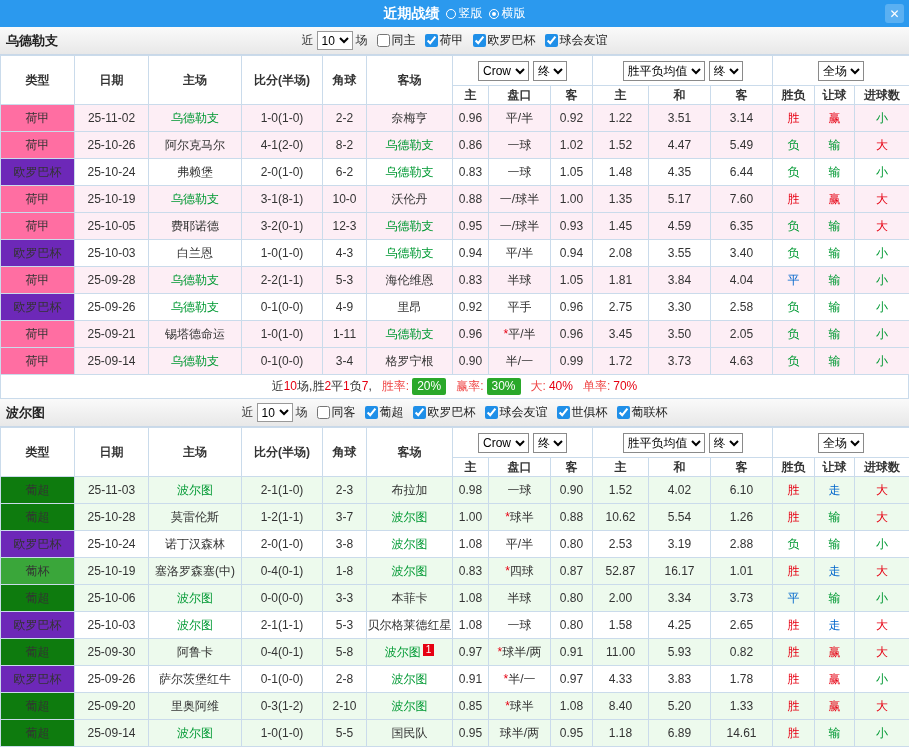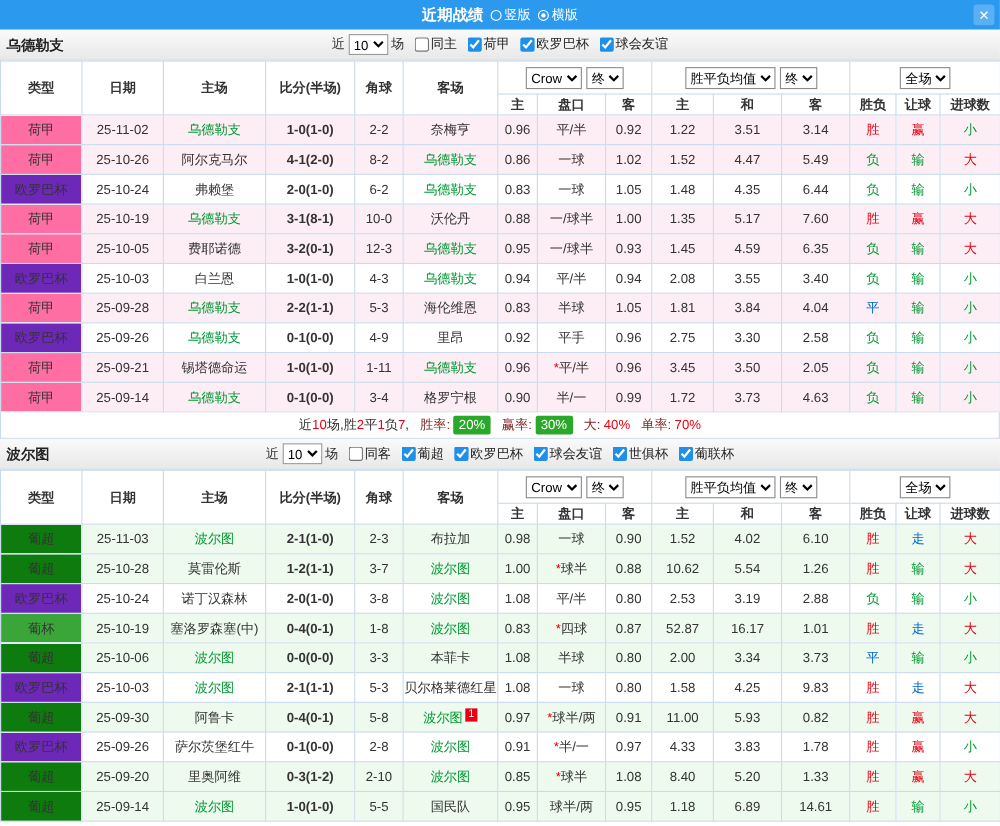--- a/index.html
+++ b/index.html
@@ -20,30 +20,30 @@
   .cb-label{display:inline-flex;align-items:center;margin-left:6px;cursor:pointer;color:#222;}
   .cb-label input{width:13px;height:13px;accent-color:#1f8fe8;margin-right:2px;}
 
   table.grid{width:909px;border-collapse:collapse;table-layout:fixed;}
   .grid th,.grid td{border:1px solid #cadbeb;text-align:center;overflow:hidden;white-space:nowrap;}
   .grid thead tr.hdr1 th{height:30px;font-weight:bold;font-size:12px;color:#333;background:#fff;}
   .grid thead tr.hdr2 th{height:19px;font-weight:bold;font-size:12px;color:#333;background:#fff;}
   .sel-cell select{height:20px;font-size:12px;border:1px solid #8a8a8a;background:#fff;margin:0 2px;}
   .grid tbody td{height:27px;font-size:12px;color:#333;}
   td.league{color:#fff;font-size:12px;}
-  td.score{color:#e60012;font-weight:bold;}
+  td.score{color:#e60012;}
   td.odds{color:#444;}
   .team-focus{color:#009933;}
   .star{color:#e60012;}
   .card-badge{display:inline-block;background:#e60012;color:#fff;font-size:10px;line-height:12px;padding:0 3px;margin-left:2px;vertical-align:top;}
 
   .summary{height:24px;line-height:23px;border:1px solid #cadbeb;border-top:none;text-align:center;font-size:12px;color:#333;background:#fff;}
   .summary .num{color:#e60012;}
   .num{color:#e60012;}
-  .sum-label{color:#7f1d1d;margin-left:10px;margin-right:3px;}
+  .sum-label{color:#ef4444;margin-left:10px;margin-right:3px;}
   .badge{display:inline-block;background:#2aa82a;color:#fff;padding:0 5px;line-height:17px;border-radius:2px;vertical-align:middle;}
 </style>
 </head>
 <body>
 
 <div class="topbar">
   <span class="topbar-title">近期战绩</span>
   <span class="radio-opt">
     <span class="radio-circle"></span>
     <span>竖版</span>
@@ -464,21 +464,21 @@
             <td>25-10-03</td>
             <td><span class="team-focus">波尔图</span></td>
             <td class="score">2-1(1-1)</td>
             <td>5-3</td>
             <td><span>贝尔格莱德红星</span></td>
             <td class="odds">1.08</td>
             <td class="odds">一球</td>
             <td class="odds">0.80</td>
             <td class="odds">1.58</td>
             <td class="odds">4.25</td>
-            <td class="odds">9.83</td>
+            <td class="odds">2.65</td>
             <td class="res" style="color: rgb(230, 0, 18);">胜</td>
             <td class="res" style="color: rgb(0, 102, 204);">走</td>
             <td class="res" style="color: rgb(230, 0, 18);">大</td>
           </tr>
           <tr class="row" style="background: rgb(237, 250, 237);">
             <td class="league" style="background: rgb(14, 123, 14);">葡超</td>
             <td>25-09-30</td>
             <td><span>阿鲁卡</span></td>
             <td class="score">0-4(0-1)</td>
             <td>5-8</td>

